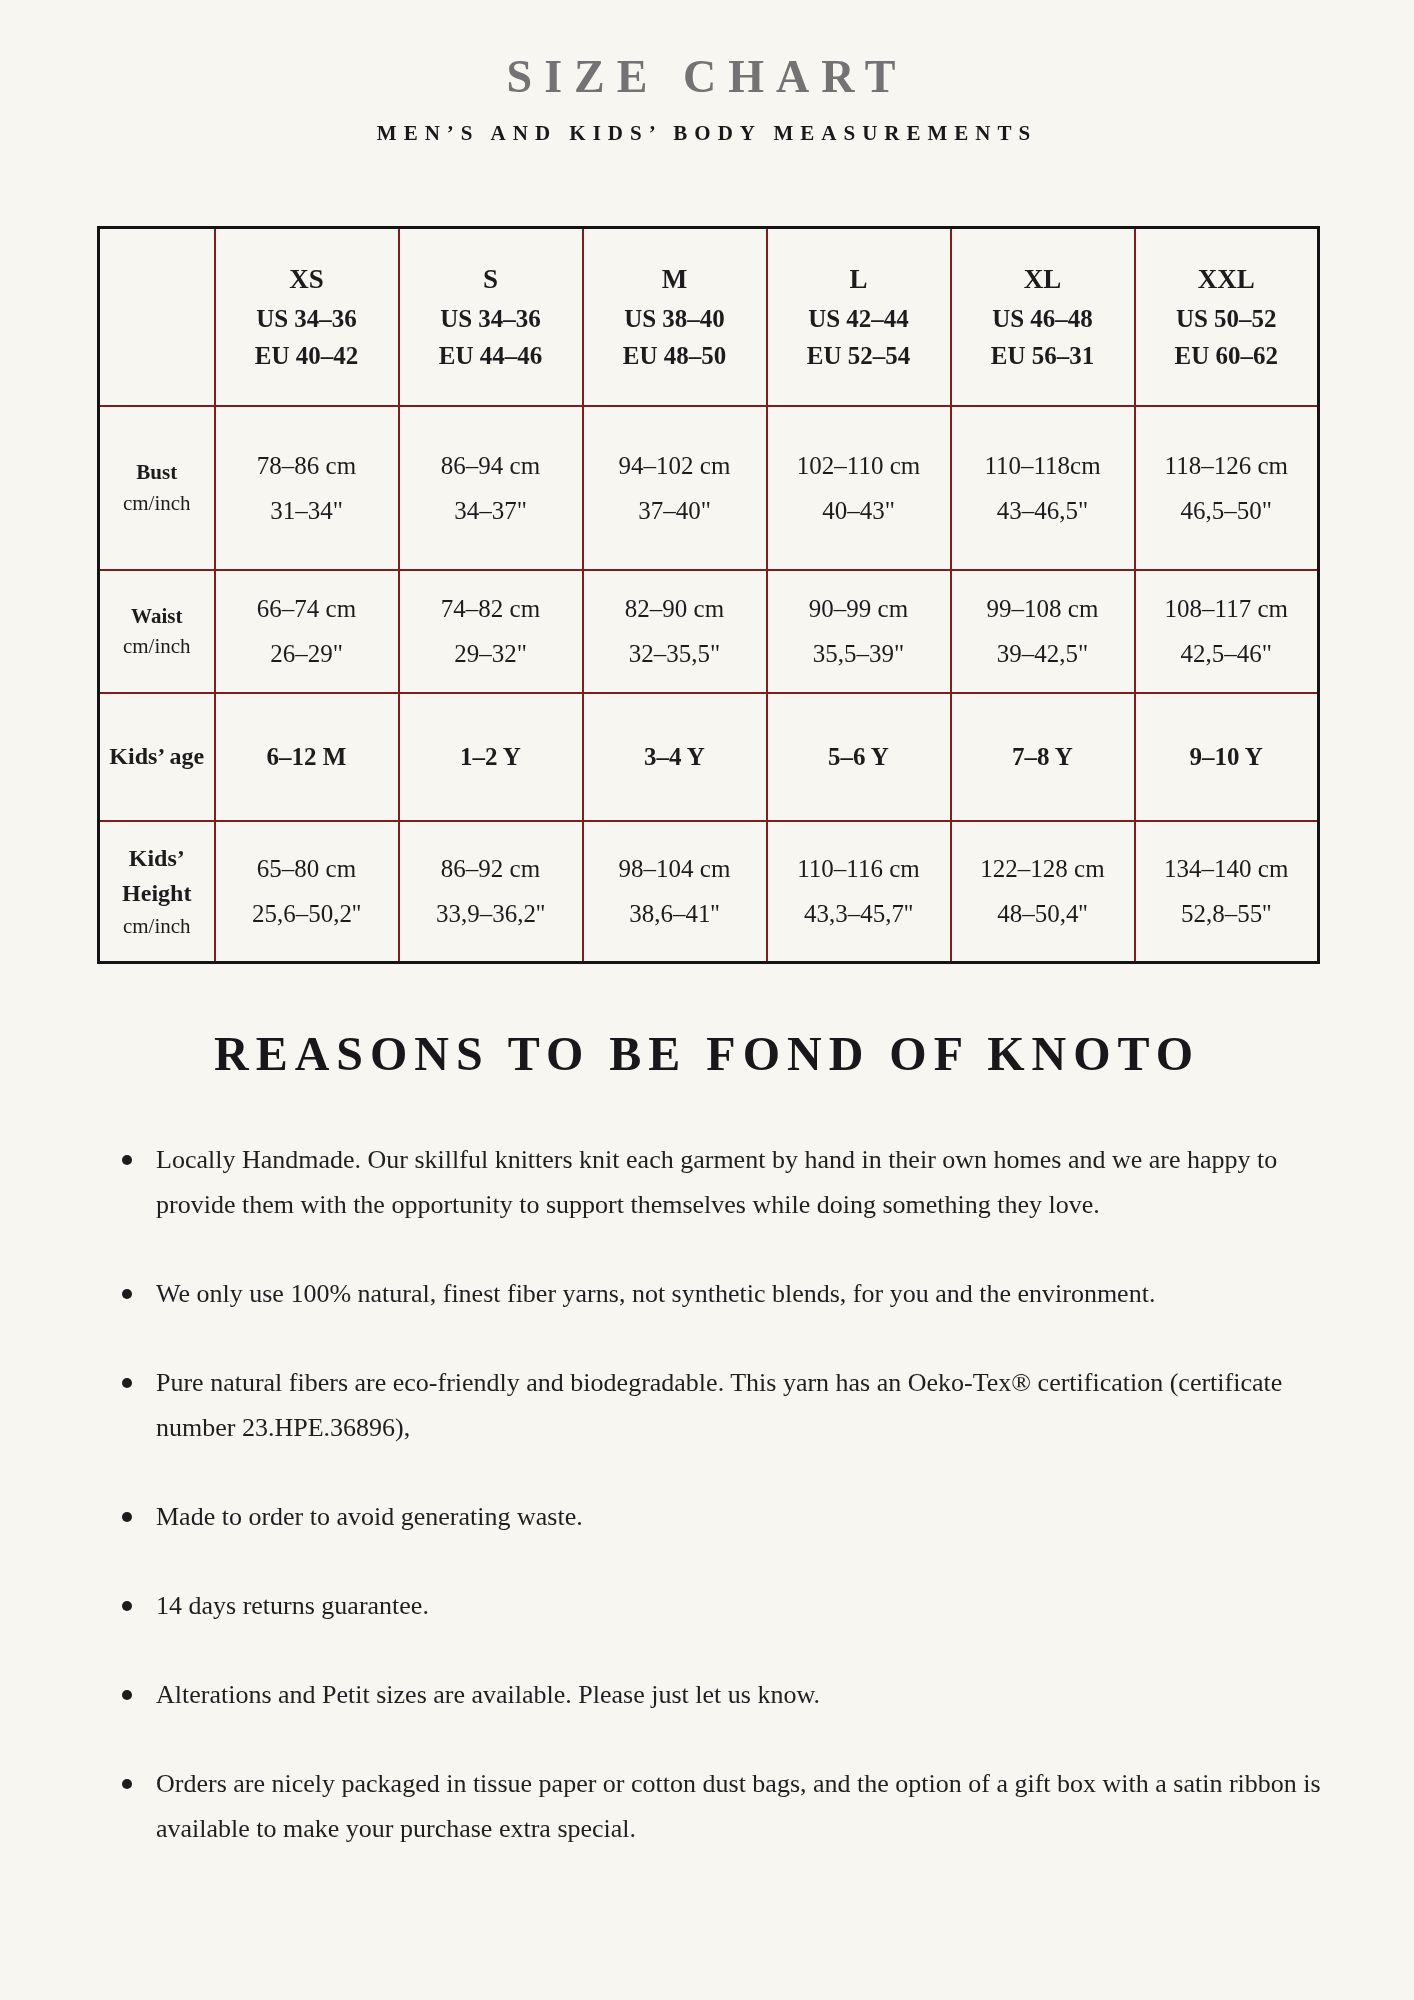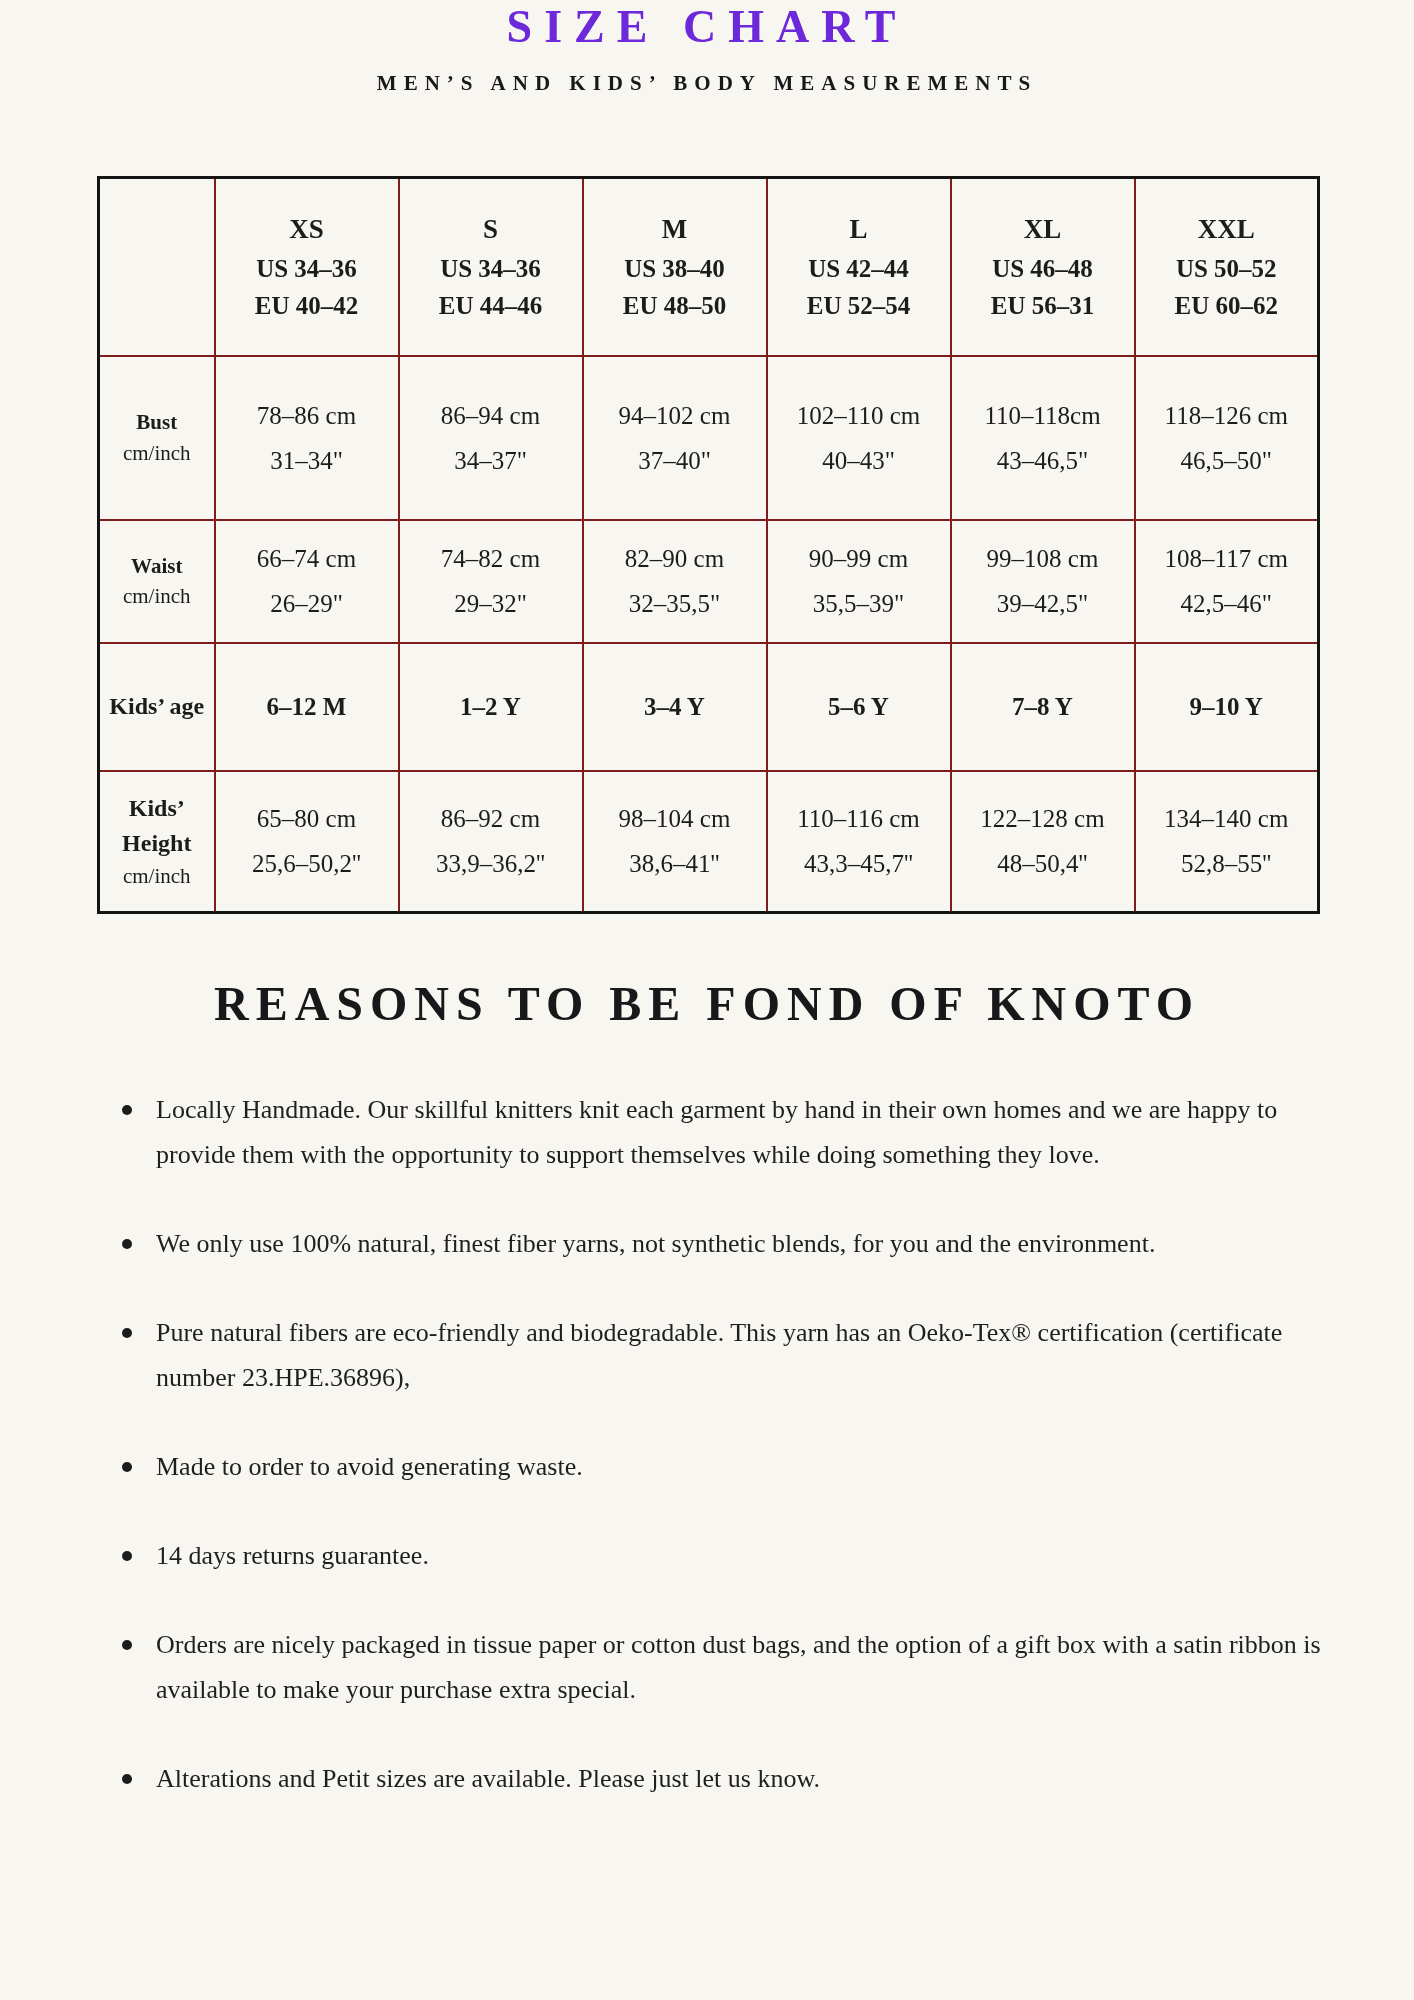--- a/index.html
+++ b/index.html
@@ -8,25 +8,26 @@
     background:#f8f6f1;
     color:#1c1c1c;
     font-family:"Liberation Serif", serif;
     overflow:hidden;
     position:relative;
   }
   .page { width:1414px; height:2000px; position:relative; }
 
   
   .title {
+    margin-top:50px;
     text-align:center;
     font-size:46px;
     font-weight:700;
     letter-spacing:12px;
-    color:#6d28d9;
+    color:#737373;
   }
   .subtitle {
     margin-top:18px;
     text-align:center;
     font-size:21px;
     font-weight:700;
     letter-spacing:7px;
     color:#18181a;
   }
 
@@ -286,21 +287,21 @@
     <li>
       <span class="bullet-dot"></span>
       <span>Made to order to avoid generating waste.</span>
     </li>
     <li>
       <span class="bullet-dot"></span>
       <span>14 days returns guarantee.</span>
     </li>
     <li>
       <span class="bullet-dot"></span>
+      <span>Alterations and Petit sizes are available. Please just let us know.</span>
+    </li>
+    <li>
+      <span class="bullet-dot"></span>
       <span>Orders are nicely packaged in tissue paper or cotton dust bags, and the option of a gift box with a satin ribbon is available to make your purchase extra special.</span>
     </li>
-    <li>
-      <span class="bullet-dot"></span>
-      <span>Alterations and Petit sizes are available. Please just let us know.</span>
-    </li>
   </ul>
 
 </div>
 
 </body></html>

